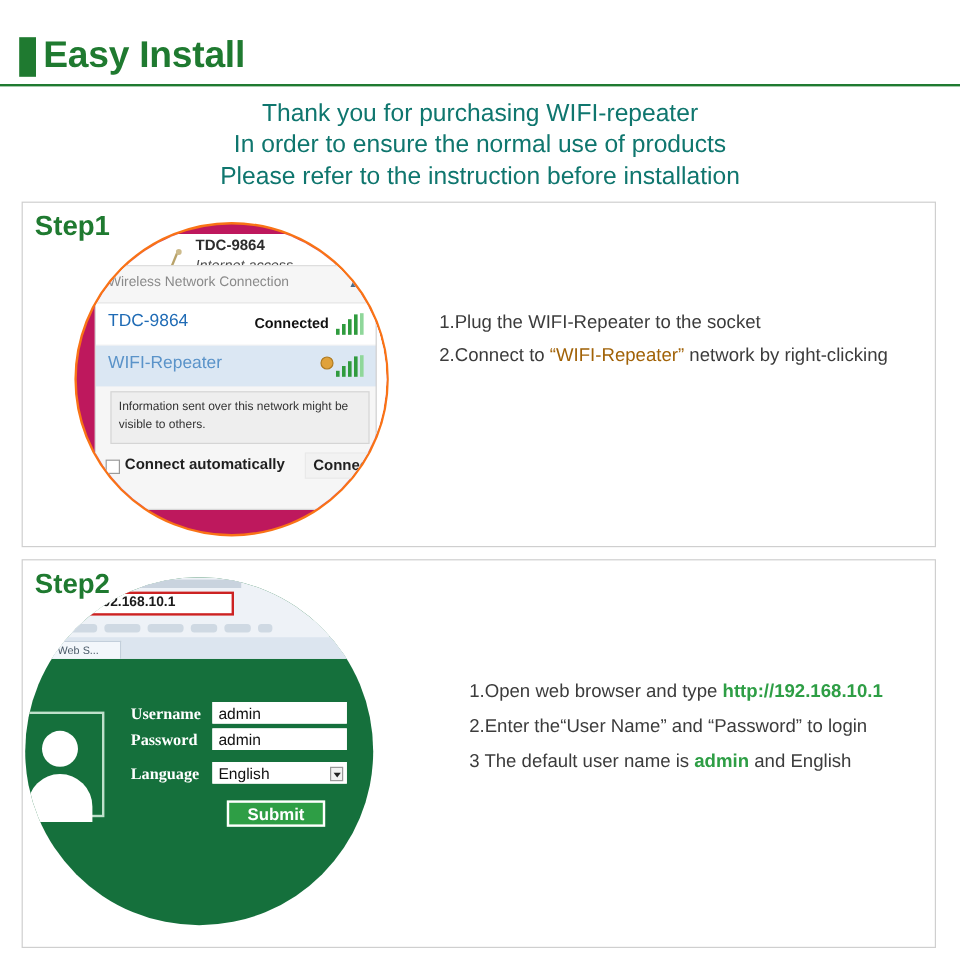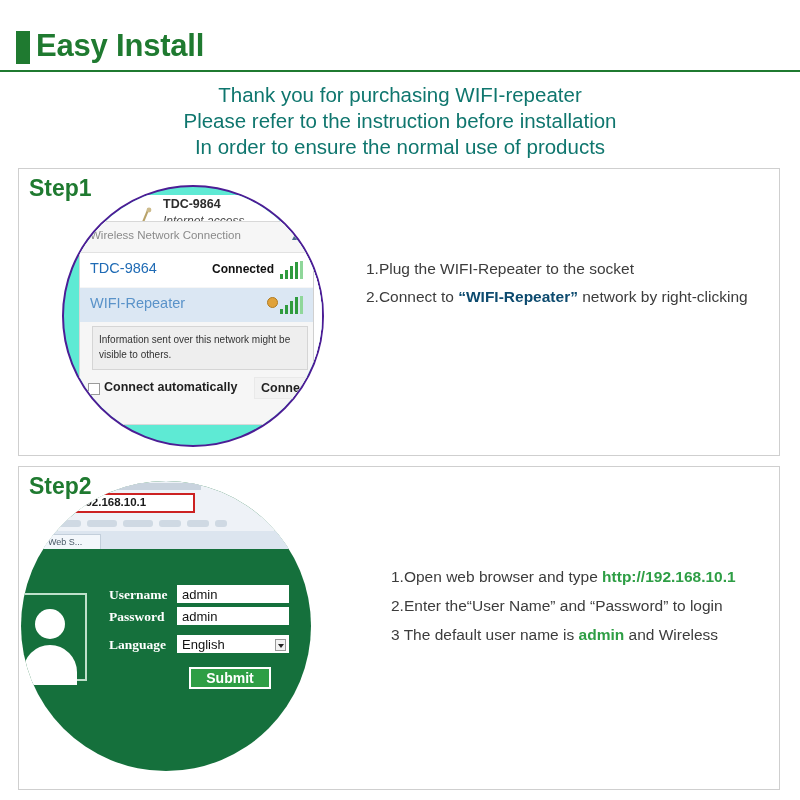--- a/index.html
+++ b/index.html
@@ -48,23 +48,23 @@
 
   .step-label{
     position:absolute;left:10px;top:6px;
     font-size:23px;font-weight:bold;color:#1f7a30;
   }
 
   
   #step1-figure{
     position:absolute;left:43px;top:16px;width:258px;height:258px;
     border-radius:50%;
-    border:2px solid #4c1d95;
+    border:2px solid #f97316;
     overflow:hidden;
-    background:#5eead4;
+    background:#be185d;
   }
   
   #wifi-shot{
     position:absolute;left:-5px;top:8px;width:268px;height:248px;
   }
   #wifi-top{
     position:absolute;left:36px;top:0px;width:232px;height:40px;
     background:#ffffff;
   }
   #wifi-antenna{
@@ -135,21 +135,21 @@
     position:absolute;right:2px;top:32px;width:9px;height:112px;
     background:#ffffff;border:1px solid #d0d0d0;border-radius:4px;
   }
 
   
   #step1-text{
     position:absolute;left:347px;top:86px;width:400px;
     font-size:15.5px;color:#3c3c3c;line-height:28px;
   }
   #step1-text .ln{white-space:nowrap;}
-  .strong{font-weight:bold;color:#0c4a6e;}
+  .strong{font-weight:normal;color:#a16207;}
 
   .inline-icon{
     display:inline-block;vertical-align:-4px;
     width:19px;height:16px;margin:0 1px;position:relative;
     background:#e9eef2;border:1px solid #b9c6d0;
   }
   .ic-bars i{position:absolute;bottom:2px;width:2px;background:#3b4c5a;display:block;}
   .ic-bars i:nth-child(1){left:3px;height:3px;}
   .ic-bars i:nth-child(2){left:6px;height:6px;}
   .ic-bars i:nth-child(3){left:9px;height:9px;}
@@ -261,22 +261,22 @@
 <body>
 
 <div id="header">
   <div id="header-accent"></div>
   <div id="header-title">Easy Install</div>
   <div id="header-rule"></div>
 </div>
 
 <div id="intro">
   <div>Thank you for purchasing WIFI-repeater</div>
+  <div>In order to ensure the normal use of products</div>
   <div>Please refer to the instruction before installation</div>
-  <div>In order to ensure the normal use of products</div>
 </div>
 
 <div id="step1-panel" class="step-panel">
   <div class="step-label">Step1</div>
 
   <div id="step1-figure">
     <div id="wifi-shot">
 
       <div id="wifi-top">
         <svg id="wifi-antenna" viewBox="0 0 16 22">
@@ -376,15 +376,15 @@
 
     <div class="f-label" id="lbl-language">Language</div>
     <div class="f-input" id="in-language"><span>English</span><span id="lang-caret"></span></div>
 
     <div id="btn-submit">Submit</div>
   </div>
 
   <div id="step2-text">
     <div class="ln"><span>1.Open web browser and type </span><span class="grn">http://192.168.10.1</span></div>
     <div class="ln">2.Enter the“User Name” and “Password” to login</div>
-    <div class="ln"><span>3 The default user name is </span><span class="grn">admin</span><span> and Wireless</span></div>
+    <div class="ln"><span>3 The default user name is </span><span class="grn">admin</span><span> and English</span></div>
   </div>
 </div>
 
 </body></html>

